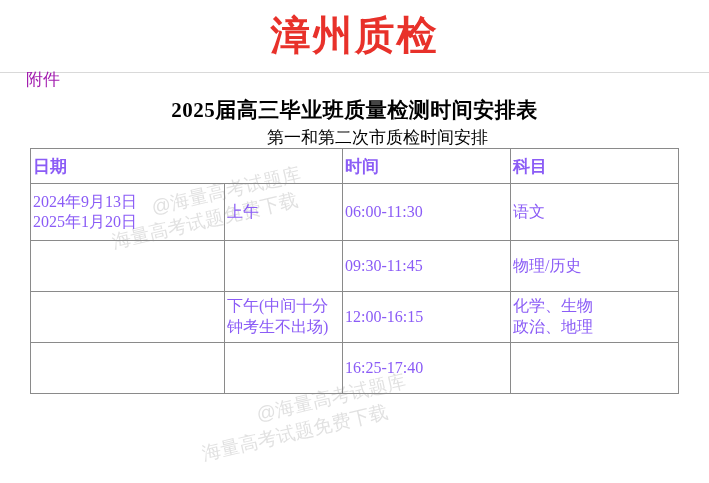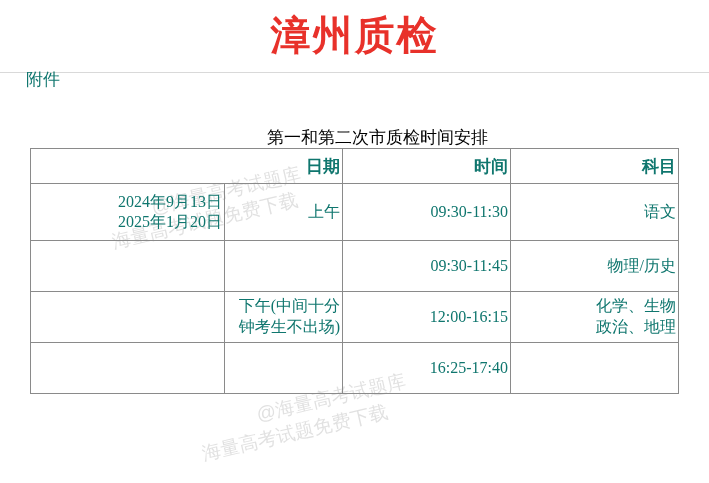--- a/index.html
+++ b/index.html
@@ -35,21 +35,21 @@
     letter-spacing: 2px;
     font-family: "Liberation Sans", sans-serif;
   }
 
   
   .attachment-label {
     position: absolute;
     top: 68px;
     left: 26px;
     font-size: 17px;
-    color: #0f766e;
+    color: #a21caf;
     font-family: "Liberation Serif", serif;
   }
 
   
   .top-rule {
     position: absolute;
     top: 72px;
     left: 0;
     width: 709px;
     height: 1px;
@@ -86,25 +86,25 @@
     top: 148px;
     left: 30px;
     width: 648px;
     border-collapse: collapse;
     table-layout: fixed;
     background: transparent;
   }
 
   table.schedule td, table.schedule th {
     border: 1px solid #8a8a8a;
-    text-align: right;
+    text-align: left;
     vertical-align: middle;
     font-family: "Liberation Serif", serif;
     font-size: 16px;
-    color: #0f766e;
+    color: #8b5cf6;
     padding: 2px 2px;
     background: transparent;
   }
 
   table.schedule th {
     font-weight: bold;
     height: 30px;
     font-size: 17px;
   }
 
@@ -152,20 +152,21 @@
 <body>
 
 <div class="page">
 
   <div class="banner">漳州质检</div>
 
   <div class="top-rule"></div>
 
   <div class="attachment-label">附件</div>
 
+  <div class="doc-title">2025届高三毕业班质量检测时间安排表</div>
   <div class="doc-subtitle">第一和第二次市质检时间安排</div>
 
   <div class="wm wm1">@海量高考试题库</div>
   <div class="wm wm2">海量高考试题免费下载</div>
   <div class="wm wm3">@海量高考试题库</div>
   <div class="wm wm4">海量高考试题免费下载</div>
 
   <table class="schedule">
     <colgroup>
       <col class="col-date">
@@ -180,21 +181,21 @@
         <th>科目</th>
       </tr>
     </thead>
     <tbody>
       <tr class="row-tall">
         <td class="date-cell">
           <span class="line">2024年9月13日</span>
           <span class="line">2025年1月20日</span>
         </td>
         <td>上午</td>
-        <td>09:30-11:30</td>
+        <td>06:00-11:30</td>
         <td>语文</td>
       </tr>
       <tr class="row-mid">
         <td class="date-cell"></td>
         <td></td>
         <td>09:30-11:45</td>
         <td>物理/历史</td>
       </tr>
       <tr class="row-mid">
         <td class="date-cell"></td>

